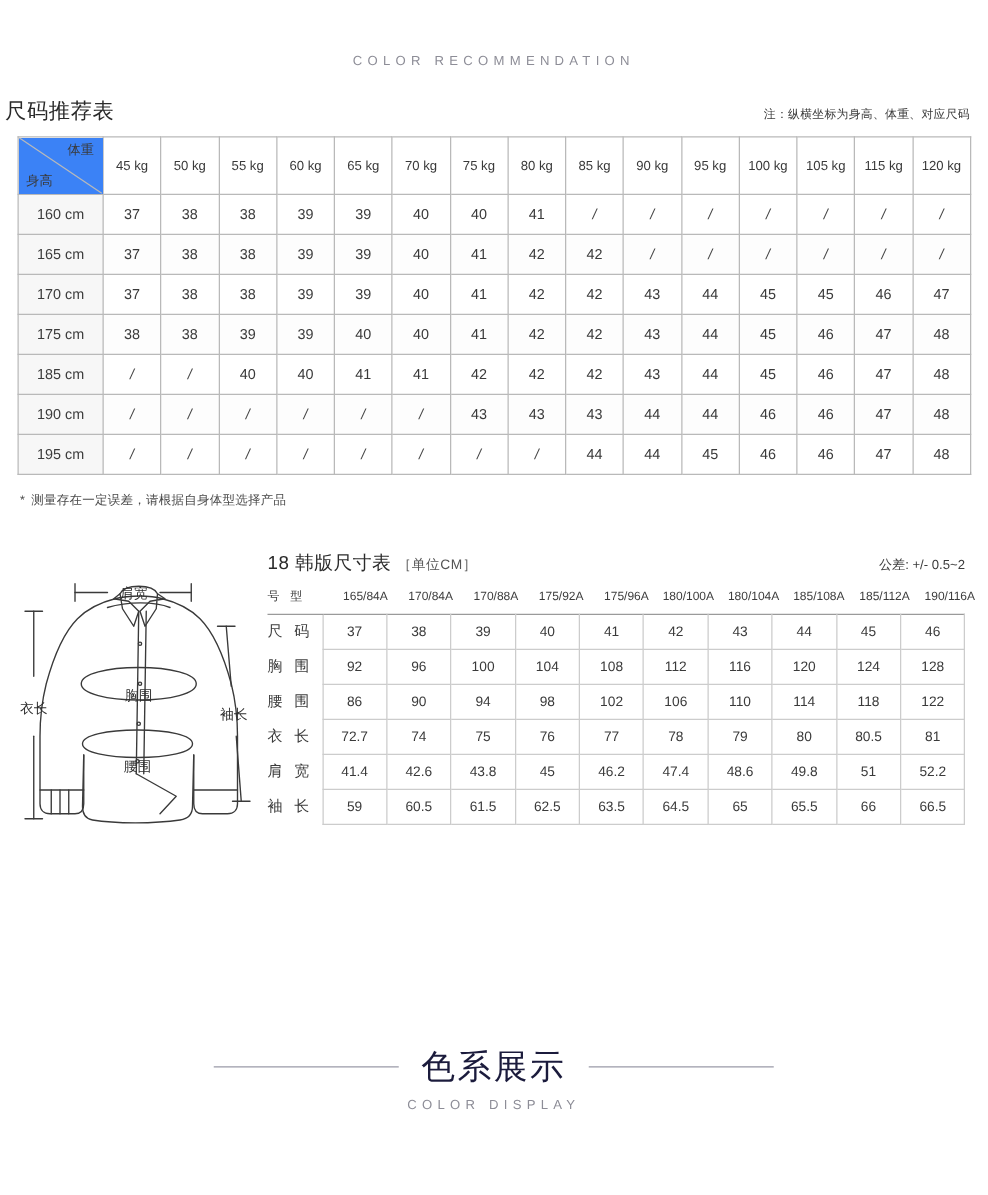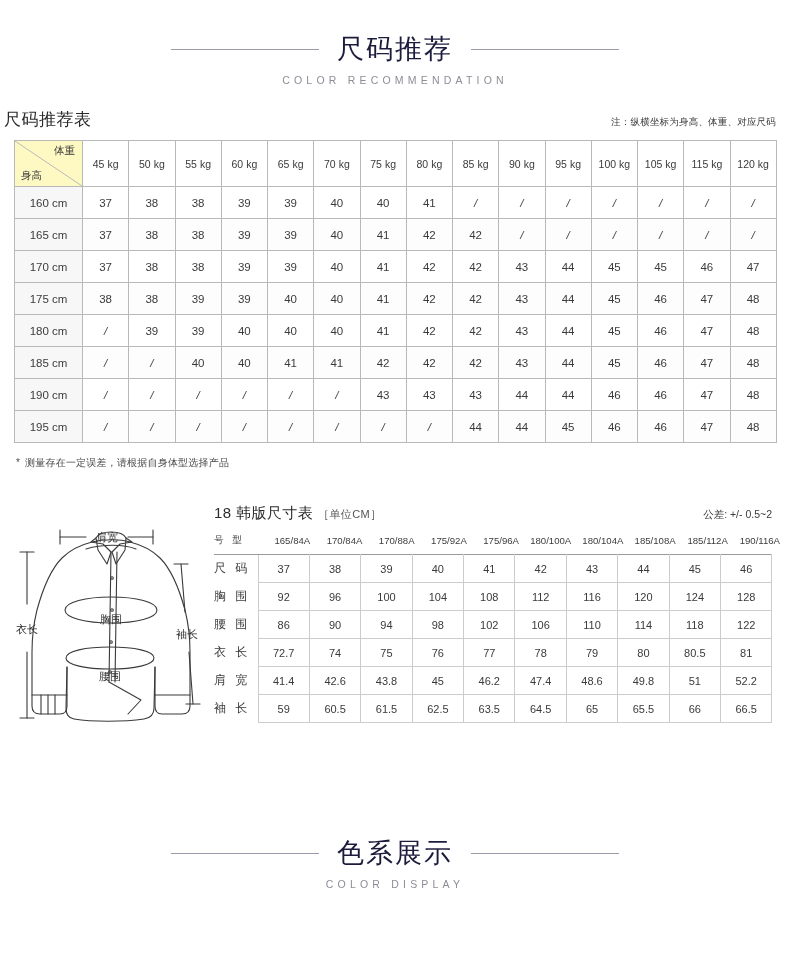--- a/index.html
+++ b/index.html
@@ -53,21 +53,21 @@
     height: 32px;
     padding: 0;
   }
   .rec-table thead td { height: 46px; font-size: 10.5px; color: #3a3a3a; }
   .rec-table tbody tr:nth-child(odd) td { background: #ffffff; }
   .rec-table tbody tr:nth-child(even) td { background: #fdfdfd; }
   .rec-table td.rowhead {
     font-size: 11.5px; color: #3c3c3c; background: #f7f7f7 !important;
   }
   .corner {
-    position: relative; padding: 0; background: #fef9c3;
+    position: relative; padding: 0; background: #3b82f6;
     overflow: hidden;
   }
   .corner svg { position: absolute; inset: 0; width: 100%; height: 100%; }
   .corner .c-w {
     position: absolute; top: 3px; right: 7px; font-size: 10.5px; color: #3a3a3a;
   }
   .corner .c-h {
     position: absolute; bottom: 3px; left: 6px; font-size: 10.5px; color: #3a3a3a;
   }
   .slash { color: #444; font-style: italic; }
@@ -116,25 +116,20 @@
   .spec-table tr:first-child td { border-top: 1px solid #9a9a9a; }
 
   .bottom-banner { position: absolute; left: 0; top: 838px; width: 790px; }
 </style>
 </head>
 <body>
 
 <div class="page">
 
   <div class="banner" style="padding-top:34px;">
-    <div class="banner-row">
-      <div class="banner-rule"></div>
-      <div class="banner-title">尺码推荐</div>
-      <div class="banner-rule"></div>
-    </div>
     <div class="banner-sub">COLOR RECOMMENDATION</div>
   </div>
 
   <div class="subhead-row" style="margin-top:22px;">
     <div class="subhead-title">尺码推荐表</div>
     <div class="subhead-note">注：纵横坐标为身高、体重、对应尺码</div>
   </div>
 
   <table class="rec-table" style="margin-top:9px;">
     <colgroup>
@@ -221,38 +216,20 @@
           <td>45</td>
           <td>46</td>
           <td>47</td>
         </tr>
         <tr>
           <td class="rowhead">175 cm</td>
           <td>38</td>
           <td>38</td>
           <td>39</td>
           <td>39</td>
-          <td>40</td>
-          <td>40</td>
-          <td>41</td>
-          <td>42</td>
-          <td>42</td>
-          <td>43</td>
-          <td>44</td>
-          <td>45</td>
-          <td>46</td>
-          <td>47</td>
-          <td>48</td>
-        </tr>
-        <tr>
-          <td class="rowhead">180 cm</td>
-          <td><span class="slash">/</span></td>
-          <td>39</td>
-          <td>39</td>
-          <td>40</td>
           <td>40</td>
           <td>40</td>
           <td>41</td>
           <td>42</td>
           <td>42</td>
           <td>43</td>
           <td>44</td>
           <td>45</td>
           <td>46</td>
           <td>47</td>

